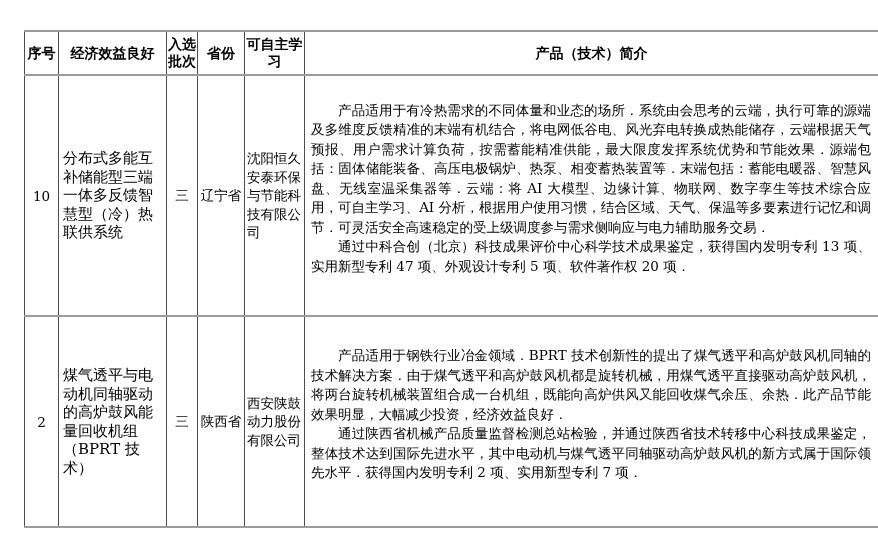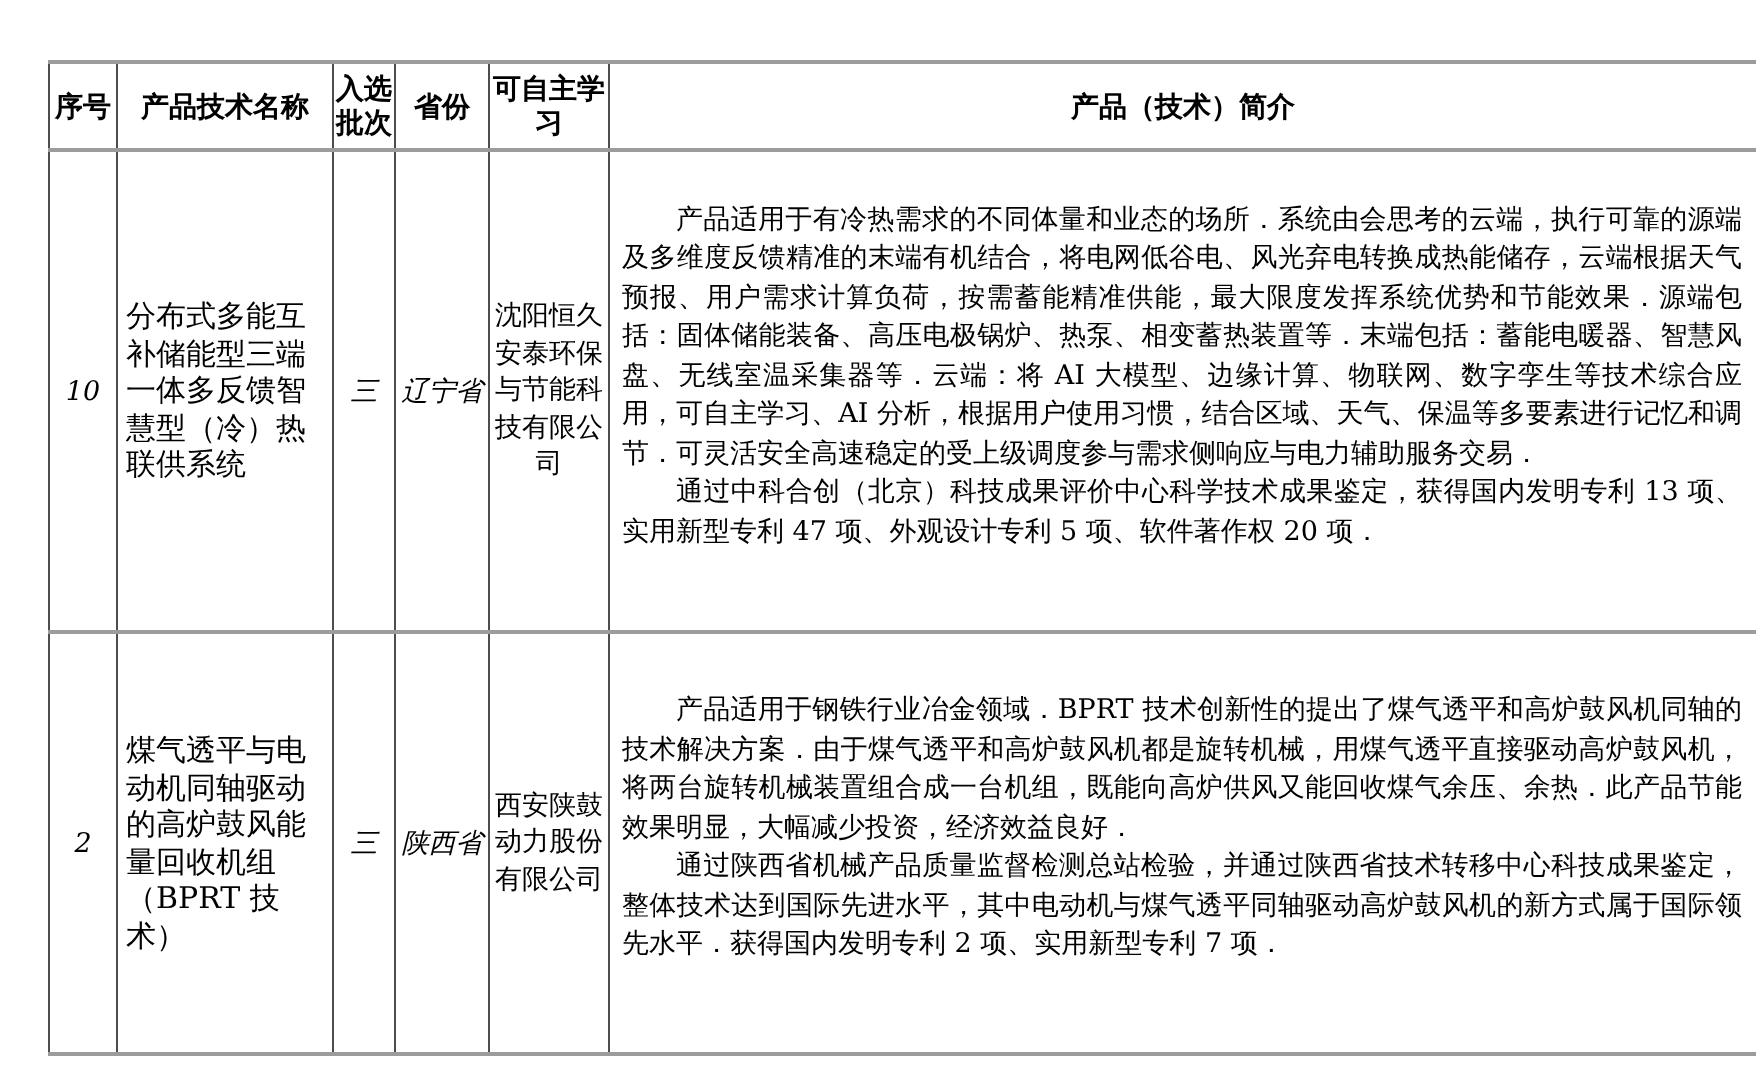--- a/index.html
+++ b/index.html
@@ -43,33 +43,32 @@
     line-height: 17px;
     text-align: center;
     height: 42px;
   }
   .row-10 { height: 241px; }
   .row-11 { height: 211px; }
 
   td.cell-no, td.cell-batch, td.cell-province {
     text-align: center;
     font-size: 13.5px;
-    font-style: italic;
   }
   td.cell-name {
     font-size: 15px;
     line-height: 18.5px;
     padding: 0 2px 0 4px;
     text-align: left;
   }
   td.cell-company {
     font-size: 13.5px;
     line-height: 18.5px;
     padding: 0 2px;
-    text-align: center;
+    text-align: left;
   }
   td.cell-intro {
     font-size: 13.5px;
     padding: 0 7px 14px 6px;
   }
   td.cell-intro p {
     margin: 0;
     text-indent: 2em;
     text-align: justify;
     line-height: 19.5px;
@@ -83,21 +82,21 @@
     <col class="c-no">
     <col class="c-name">
     <col class="c-batch">
     <col class="c-province">
     <col class="c-company">
     <col class="c-intro">
   </colgroup>
   <thead>
     <tr class="header-row">
       <th>序号</th>
-      <th>产品技术名称</th>
+      <th>经济效益良好</th>
       <th>入选批次</th>
       <th>省份</th>
       <th>可自主学习</th>
       <th>产品（技术）简介</th>
     </tr>
   </thead>
   <tbody>
     <tr class="row-10">
       <td class="cell-no">10</td>
       <td class="cell-name">分布式多能互补储能型三端一体多反馈智慧型（冷）热联供系统</td>

